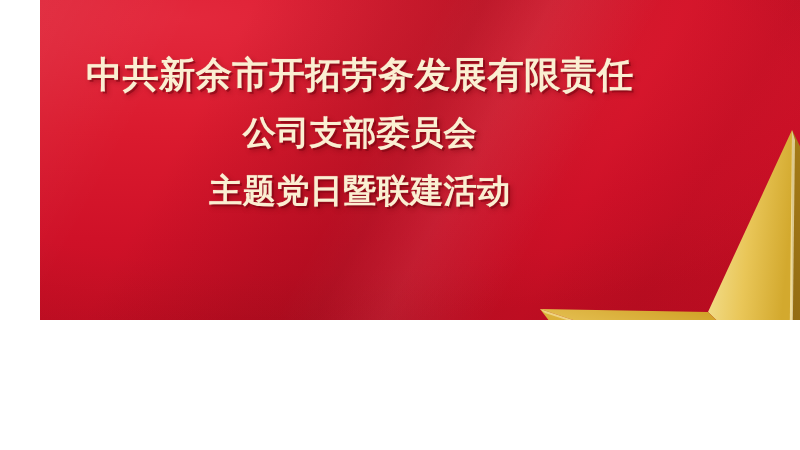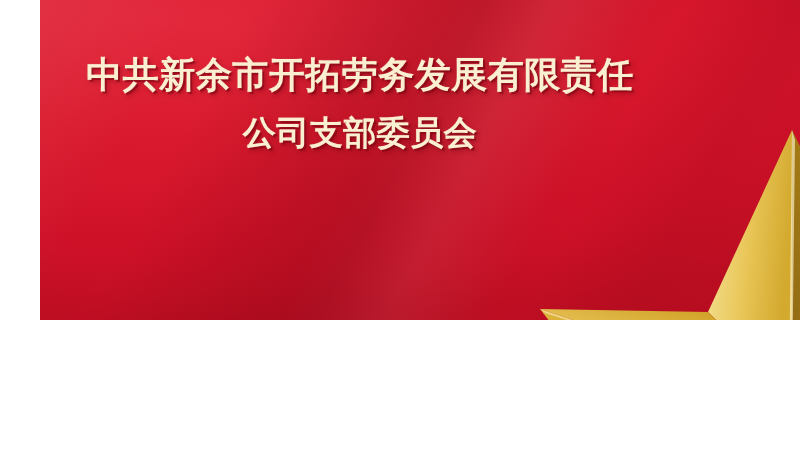--- a/index.html
+++ b/index.html
@@ -211,17 +211,18 @@
         <polygon points="752,393 900,470 897,473" fill="#fff2bd" opacity="0.4"></polygon>
 
         <circle cx="752" cy="393" r="46" fill="url(#coreGlow)"></circle>
       </g>
     </svg>
   </div>
 
   <div class="headline">
     <span class="line l1">中共新余市开拓劳务发展有限责任</span>
     <span class="line l2">公司支部委员会</span>
+    <span class="line l5">主题党日暨联建活动</span>
   </div>
 
   <div class="bottom-strip"></div>
 
 </div>
 
 </body></html>

